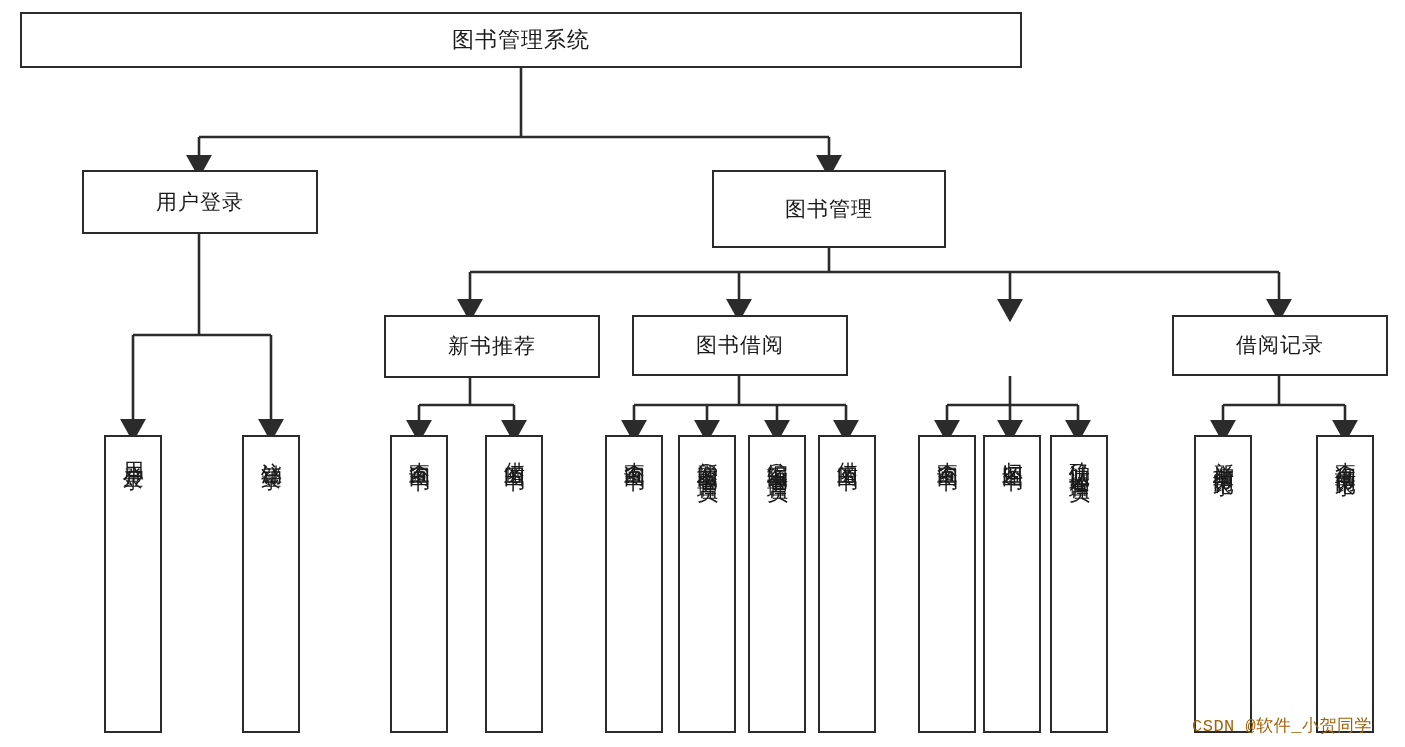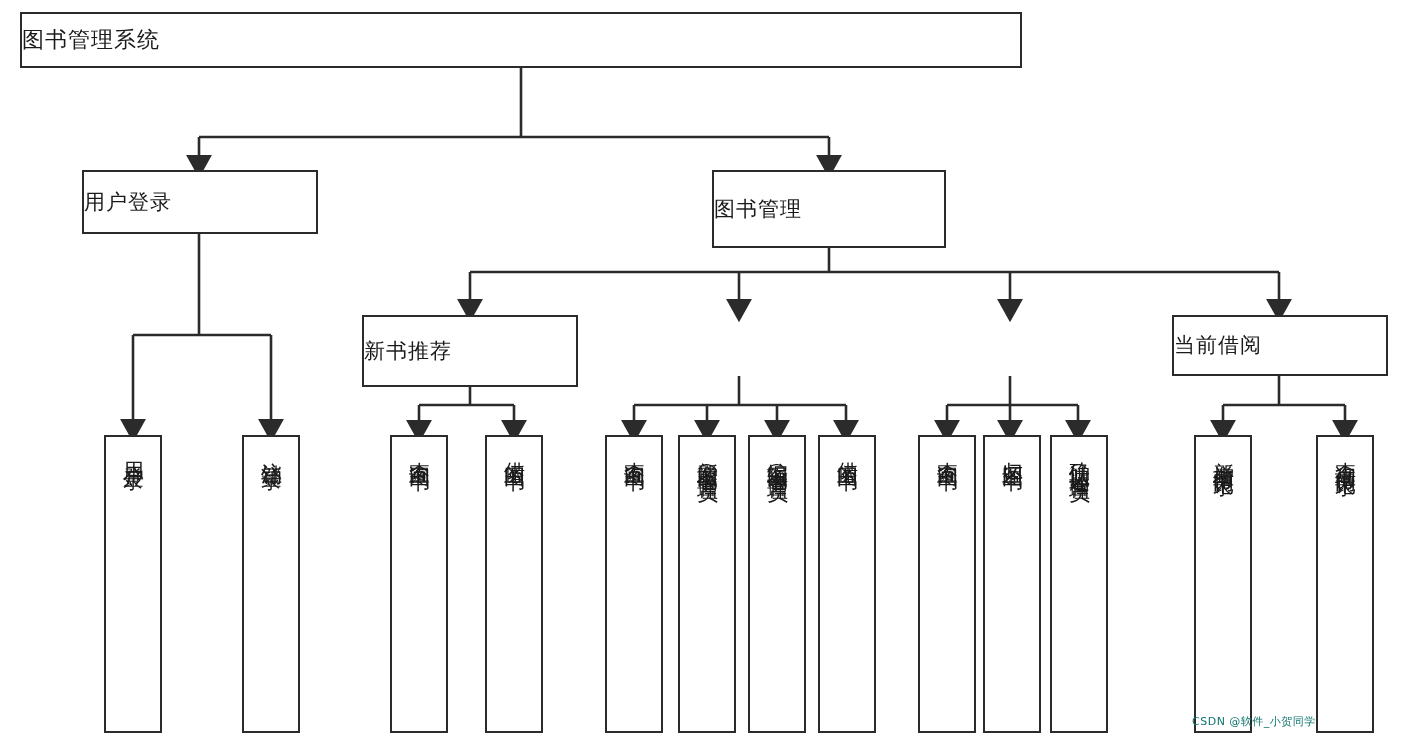--- a/index.html
+++ b/index.html
@@ -26,21 +26,21 @@
     height: 747px;
     pointer-events: none;
   }
   .node {
     position: absolute;
     box-sizing: border-box;
     background: #ffffff;
     border: 2px solid #2b2b2b;
     display: flex;
     align-items: center;
-    justify-content: flex-start;
+    justify-content: center;
     z-index: 2;
   }
   .node .label {
     color: #1a1a1a;
     line-height: 1.18;
     text-align: center;
     white-space: pre-line;
   }
   .node.horiz .label {
     font-size: 21px;
@@ -57,26 +57,27 @@
   }
   .node.vert .label {
     writing-mode: vertical-rl;
     text-orientation: upright;
     font-size: 21px;
     letter-spacing: 3px;
     line-height: 1;
   }
   .watermark {
     position: absolute;
-    color: #0f766e;
-    font-size: 11px;
+    color: #a16207;
+    font-size: 17px;
     letter-spacing: 0.5px;
     white-space: nowrap;
     z-index: 5;
     user-select: none;
+    font-family: Liberation Mono, monospace;
   }
 </style>
 </head>
 <body>
 
 <div id="canvas">
 
   <svg id="edges" viewBox="0 0 1405 747" width="1405" height="747">
     <defs>
       <marker id="arrow" markerWidth="11" markerHeight="11" refX="1.2" refY="5" orient="auto" markerUnits="strokeWidth">
@@ -131,25 +132,28 @@
     <span class="label">图书管理系统</span>
   </div>
 
   <div class="node horiz" style="left:82px; top:170px; width:236px; height:64px;">
     <span class="label">用户登录</span>
   </div>
   <div class="node horiz" style="left:712px; top:170px; width:234px; height:78px;">
     <span class="label">图书管理</span>
   </div>
 
-  <div class="node horiz" style="left:362px; top:315px; width:216px; height:72px;">
+  <div class="node horiz" style="left:384px; top:315px; width:216px; height:63px;">
     <span class="label">新书推荐</span>
   </div>
+  <div class="node horiz" style="left:632px; top:315px; width:216px; height:61px;">
+    <span class="label">图书借阅</span>
+  </div>
   <div class="node horiz" style="left:1172px; top:315px; width:216px; height:61px;">
-    <span class="label">当前借阅</span>
+    <span class="label">借阅记录</span>
   </div>
 
   <div class="node vert" style="left:104px; top:435px; width:58px; height:298px;">
     <span class="label">用户登录</span>
   </div>
   <div class="node vert" style="left:242px; top:435px; width:58px; height:298px;">
     <span class="label">注销登录</span>
   </div>
 
   <div class="node vert" style="left:390px; top:435px; width:58px; height:298px;">

